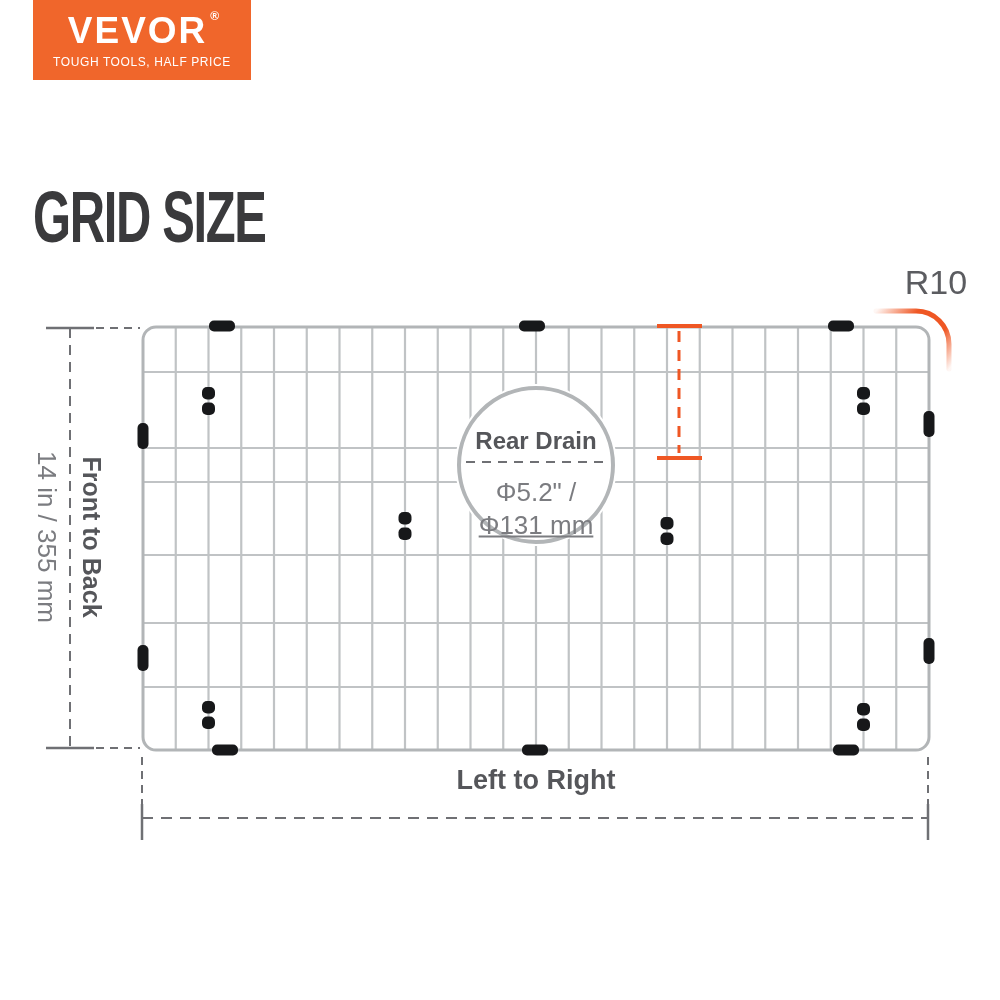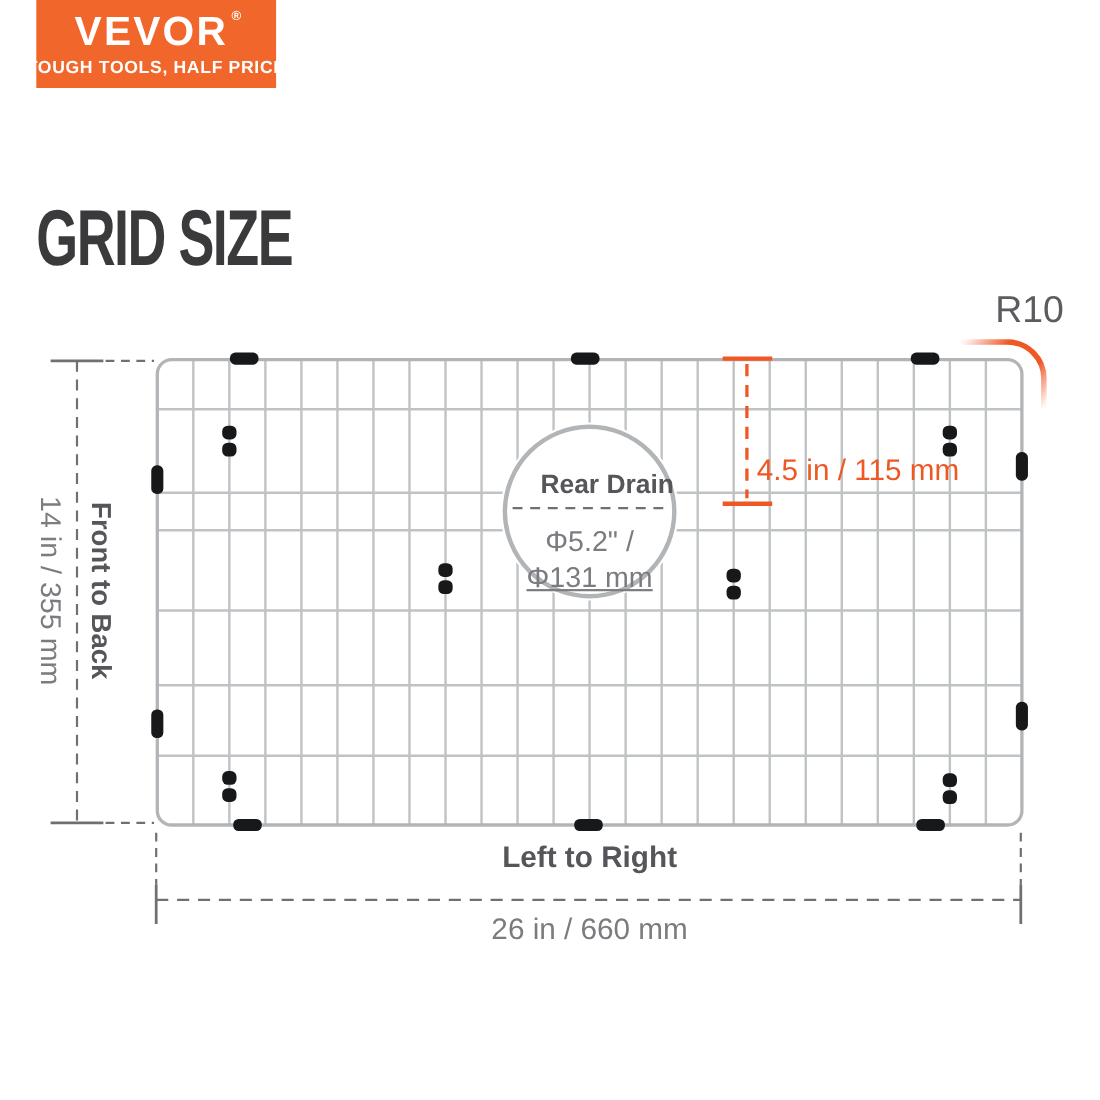--- a/index.html
+++ b/index.html
@@ -3,21 +3,21 @@
 <meta charset="utf-8">
 <style>
   html,body{margin:0;padding:0;background:#fff;}
   .page{position:relative;width:1000px;height:1000px;background:#fff;overflow:hidden;
         font-family:"Liberation Sans","DejaVu Sans",sans-serif;}
   .logo{position:absolute;left:33px;top:0;width:218px;height:80px;display:flex;
         flex-direction:column;align-items:center;justify-content:center;}
   .logo-brand{color:#fff;font-weight:bold;font-size:37px;letter-spacing:2px;line-height:1;
         position:relative;display:inline-block;}
   .logo-reg{font-size:12px;font-weight:bold;vertical-align:top;position:relative;top:-2px;left:3px;letter-spacing:0;}
-  .logo-tagline{color:#fff;font-weight:bold;font-size:16px;letter-spacing:0.6px;margin-top:6px;white-space:nowrap;}
+  .logo-tagline{color:#fff;font-weight:normal;font-size:12px;letter-spacing:0.6px;margin-top:6px;white-space:nowrap;}
   .page-title{position:absolute;left:33px;top:176px;margin:0;font-size:72px;font-weight:bold;
         color:#3a3a3c;letter-spacing:-2px;transform:scaleX(0.68);transform-origin:left top;white-space:nowrap;}
   .diagram-svg{position:absolute;left:0;top:0;}
   .lbl{position:absolute;white-space:nowrap;transform:translate(-50%,-50%);}
   .lbl-rot{position:absolute;white-space:nowrap;transform:translate(-50%,-50%) rotate(90deg);}
   .bold-gray{color:#55565a;font-weight:bold;}
   .val-gray{color:#7b7c80;font-weight:normal;}
   .f25{font-size:25px;} .f26{font-size:26px;} .f27{font-size:27px;} .f24{font-size:24px;}
   .r10{position:absolute;white-space:nowrap;transform:translate(-50%,-50%);font-size:34px;color:#5b5c60;}
   .offset-lbl{position:absolute;white-space:nowrap;transform:translateY(-50%);font-size:27px;}
@@ -109,25 +109,23 @@
       <line x1="96" y1="748" x2="140" y2="748" stroke="#6f7074" stroke-width="2" stroke-linecap="butt" stroke-dasharray="8 6"></line>
       <line x1="142" y1="757" x2="142" y2="804" stroke="#6f7074" stroke-width="2" stroke-linecap="butt" stroke-dasharray="8 6"></line>
       <line x1="928" y1="757" x2="928" y2="804" stroke="#6f7074" stroke-width="2" stroke-linecap="butt" stroke-dasharray="8 6"></line>
       <line x1="142" y1="804" x2="142" y2="840" stroke="#6f7074" stroke-width="2.5" stroke-linecap="butt"></line>
       <line x1="928" y1="804" x2="928" y2="840" stroke="#6f7074" stroke-width="2.5" stroke-linecap="butt"></line>
       <line x1="142" y1="818" x2="928" y2="818" stroke="#6f7074" stroke-width="2" stroke-linecap="butt" stroke-dasharray="11 8"></line>
     </svg>
 
   <div class="r10" style="left:936px;top:282px;">R10</div>
 
-  <div class="lbl bold-gray f24" style="left:536px;top:441px;margin-left:16px;">Rear Drain</div>
+  <div class="lbl bold-gray f24" style="left:536px;top:441px;">Rear Drain</div>
   <div class="lbl val-gray f26" style="left:536px;top:492px;">Φ5.2" /</div>
   <div class="lbl val-gray f26" style="left:536px;top:525px;text-decoration:underline;">Φ131 mm</div>
 
-  <div class="offset-lbl" style="left:688px;top:428px;color:#ef5724;">4.5 in / 115 mm</div>
 
   <div class="lbl-rot bold-gray f25" style="left:91px;top:537px;">Front to Back</div>
   <div class="lbl-rot val-gray f26" style="left:46px;top:537px;">14 in / 355 mm</div>
 
   <div class="lbl bold-gray f27" style="left:536px;top:780px;">Left to Right</div>
-  <div class="lbl val-gray f27" style="left:536px;top:845px;">26 in / 660 mm</div>
 
 </div>
 
 </body></html>

